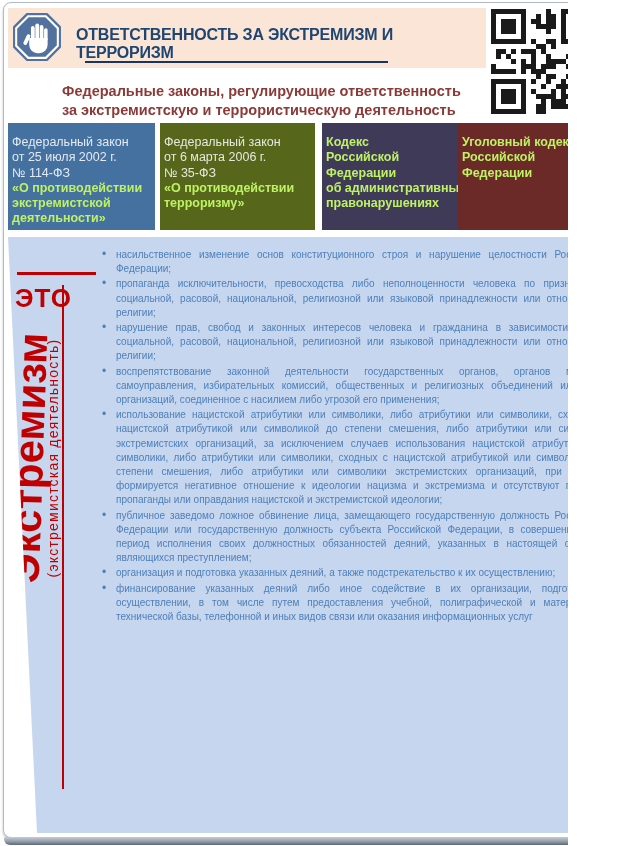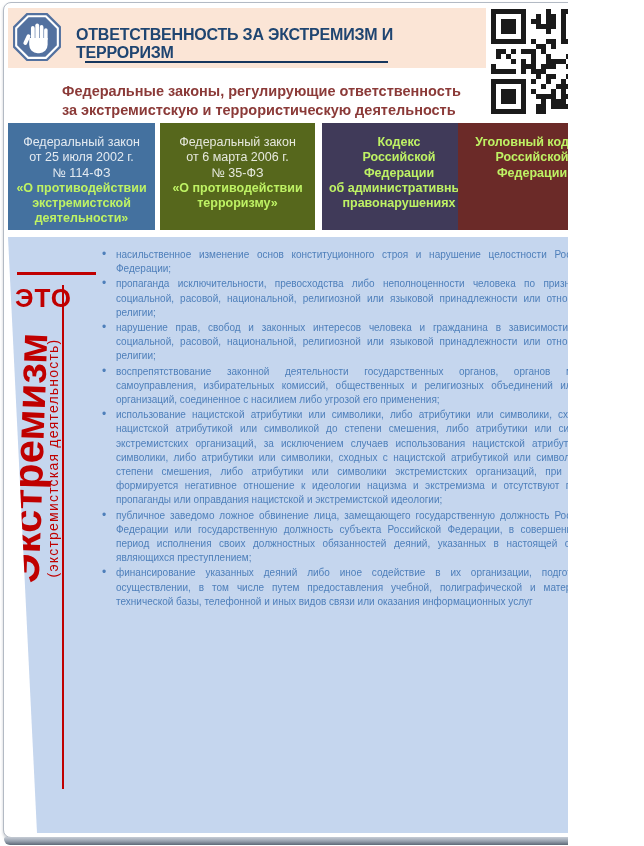--- a/index.html
+++ b/index.html
@@ -23,21 +23,21 @@
     font-size:16px; font-weight:bold; color:#1f4571; letter-spacing:-0.2px; }
   .title-underline { position:absolute; left:85px; top:61px; width:303px; height:2px;
     background:#17375e; }
 
   .qr-code { position:absolute; left:491px; top:9px; width:105px; height:105px; background:#fff; }
 
   .poster-subtitle { position:absolute; left:62px; top:82px; width:420px;
     font-size:14.5px; font-weight:bold; color:#8b3a38; line-height:19px; white-space:pre-line; }
 
   .law { position:absolute; top:123px; height:107px; box-sizing:border-box;
-    padding:12px 4px 0 4px; text-align:center; font-size:12.5px; line-height:15.3px; }
+    padding:12px 4px 0 4px; text-align:left; font-size:12.5px; line-height:15.3px; }
   .law-0 { left:8px;   width:147px; background:#44719f; }
   .law-1 { left:160px; width:155px; background:#56671c; }
   .law-2 { left:322px; width:154px; background:#403a59; }
   .law-3 { left:458px; width:148px; background:#6b2a28; }
   .law .intro { color:rgba(255,255,255,.85); white-space:pre-line; display:block; }
   .law .name  { color:#bef264; font-weight:bold; white-space:pre-line; display:block; }
 
   .definition-panel { position:absolute; left:0; top:237px; width:644px; height:596px;
     background:#c5d6ee; clip-path:polygon(8px 0, 630px 0, 591px 596px, 37px 596px); }
 
@@ -128,17 +128,18 @@
     <div class="divider-line"></div>
     <div class="extremism-term">Экстремизм</div>
     <div class="extremism-term-note">(экстремистская деятельность)</div>
     <ul class="definition-list">
         <li>насильственное изменение основ конституционного строя и нарушение целостности Российской Федерации;</li>
         <li>пропаганда исключительности, превосходства либо неполноценности человека по признаку его социальной, расовой, национальной, религиозной или языковой принадлежности или отношения к религии;</li>
         <li>нарушение прав, свобод и законных интересов человека и гражданина в зависимости от его социальной, расовой, национальной, религиозной или языковой принадлежности или отношения к религии;</li>
         <li>воспрепятствование законной деятельности государственных органов, органов местного самоуправления, избирательных комиссий, общественных и религиозных объединений или иных организаций, соединенное с насилием либо угрозой его применения;</li>
         <li>использование нацистской атрибутики или символики, либо атрибутики или символики, сходных с нацистской атрибутикой или символикой до степени смешения, либо атрибутики или символики экстремистских организаций, за исключением случаев использования нацистской атрибутики или символики, либо атрибутики или символики, сходных с нацистской атрибутикой или символикой до степени смешения, либо атрибутики или символики экстремистских организаций, при которых формируется негативное отношение к идеологии нацизма и экстремизма и отсутствуют признаки пропаганды или оправдания нацистской и экстремистской идеологии;</li>
         <li>публичное заведомо ложное обвинение лица, замещающего государственную должность Российской Федерации или государственную должность субъекта Российской Федерации, в совершении им в период исполнения своих должностных обязанностей деяний, указанных в настоящей статье и являющихся преступлением;</li>
+        <li>организация и подготовка указанных деяний, а также подстрекательство к их осуществлению;</li>
         <li>финансирование указанных деяний либо иное содействие в их организации, подготовке и осуществлении, в том числе путем предоставления учебной, полиграфической и материально-технической базы, телефонной и иных видов связи или оказания информационных услуг</li>
       </ul>
   </div>
 
 </div>
 
 </body></html>

